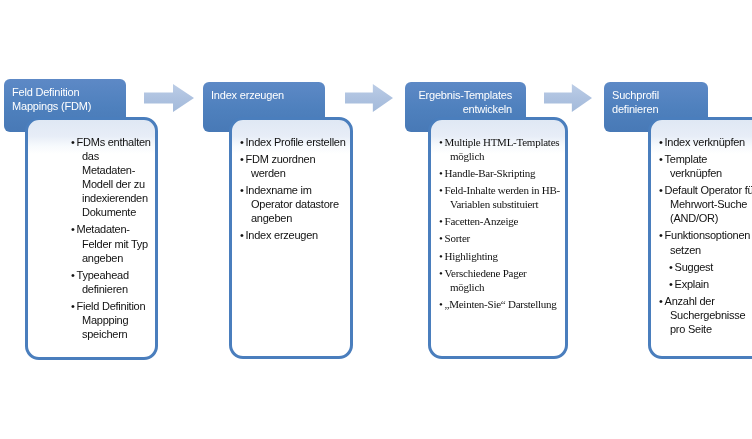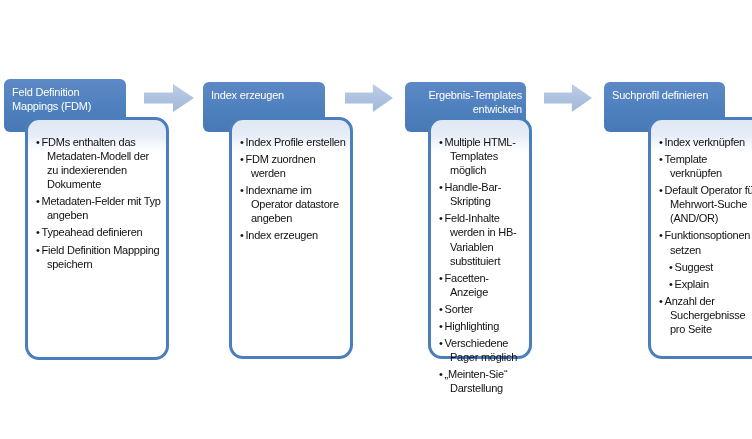--- a/index.html
+++ b/index.html
@@ -12,21 +12,21 @@
     font-family: "Liberation Sans", sans-serif;
   }
   .col-header {
     position: absolute;
     box-sizing: border-box;
     border-radius: 6px;
     background: linear-gradient(180deg, #5d89c6 0%, #4e80bd 55%, #4879b6 100%);
     color: #ffffff;
     font-size: 11px;
     line-height: 1.3;
-    padding: 6px 4px 0 8px;
+    padding: 6px 14px 0 8px;
     letter-spacing: -0.2px;
     z-index: 1;
   }
   .col-body {
     position: absolute;
     box-sizing: border-box;
     border: 3px solid #4a7ebd;
     border-radius: 14px;
     background: linear-gradient(180deg, #dfe8f4 0px, #e7edf7 16px, #f7fafd 26px, #ffffff 34px);
     z-index: 2;
@@ -45,26 +45,26 @@
   ul.bullets li.l2 { margin-left: 10px; padding-left: 10px; text-indent: -10px; }
   ul.bullets li::before { content: "\2022\2009"; }
   .block-arrow {
     position: absolute;
     background: linear-gradient(180deg, #bccde6 0%, #aec2e0 50%, #a3bada 100%);
     clip-path: polygon(0 30%, 58% 30%, 58% 0%, 100% 50%, 58% 100%, 58% 70%, 0 70%);
     z-index: 1;
   }
   
   #h0 { left: 4px;   top: 79px;  width: 122px; height: 53px; }
-  #b0 { left: 25px;  top: 117px; width: 144px; height: 243px; }
+  #b0 { left: 25px;  top: 117px; width: 133px; height: 243px; padding-left: 35px; }
   #h1 { left: 203px; top: 82px;  width: 122px; height: 50px; }
   #b1 { left: 229px; top: 117px; width: 124px; height: 242px; }
   #h2 { left: 405px; top: 82px;  width: 121px; height: 50px; text-align: right; }
-  #b2 { left: 428px; top: 117px; width: 104px; height: 242px; }
-  #h3 { left: 604px; top: 82px;  width: 121px; height: 50px; }
+  #b2 { left: 428px; top: 117px; width: 140px; height: 242px; font-family: Liberation Serif, serif; }
+  #h3 { left: 604px; top: 82px;  width: 104px; height: 50px; }
   #b3 { left: 625px; top: 117px; width: 118px; height: 242px; margin-left: 23px; }
   #a0 { left: 144px; top: 84px; width: 50px; height: 28px; }
   #a1 { left: 345px; top: 84px; width: 48px; height: 28px; }
   #a2 { left: 544px; top: 84px; width: 48px; height: 28px; }
 </style>
 </head>
 <body>
 
 <div id="stage">
 

